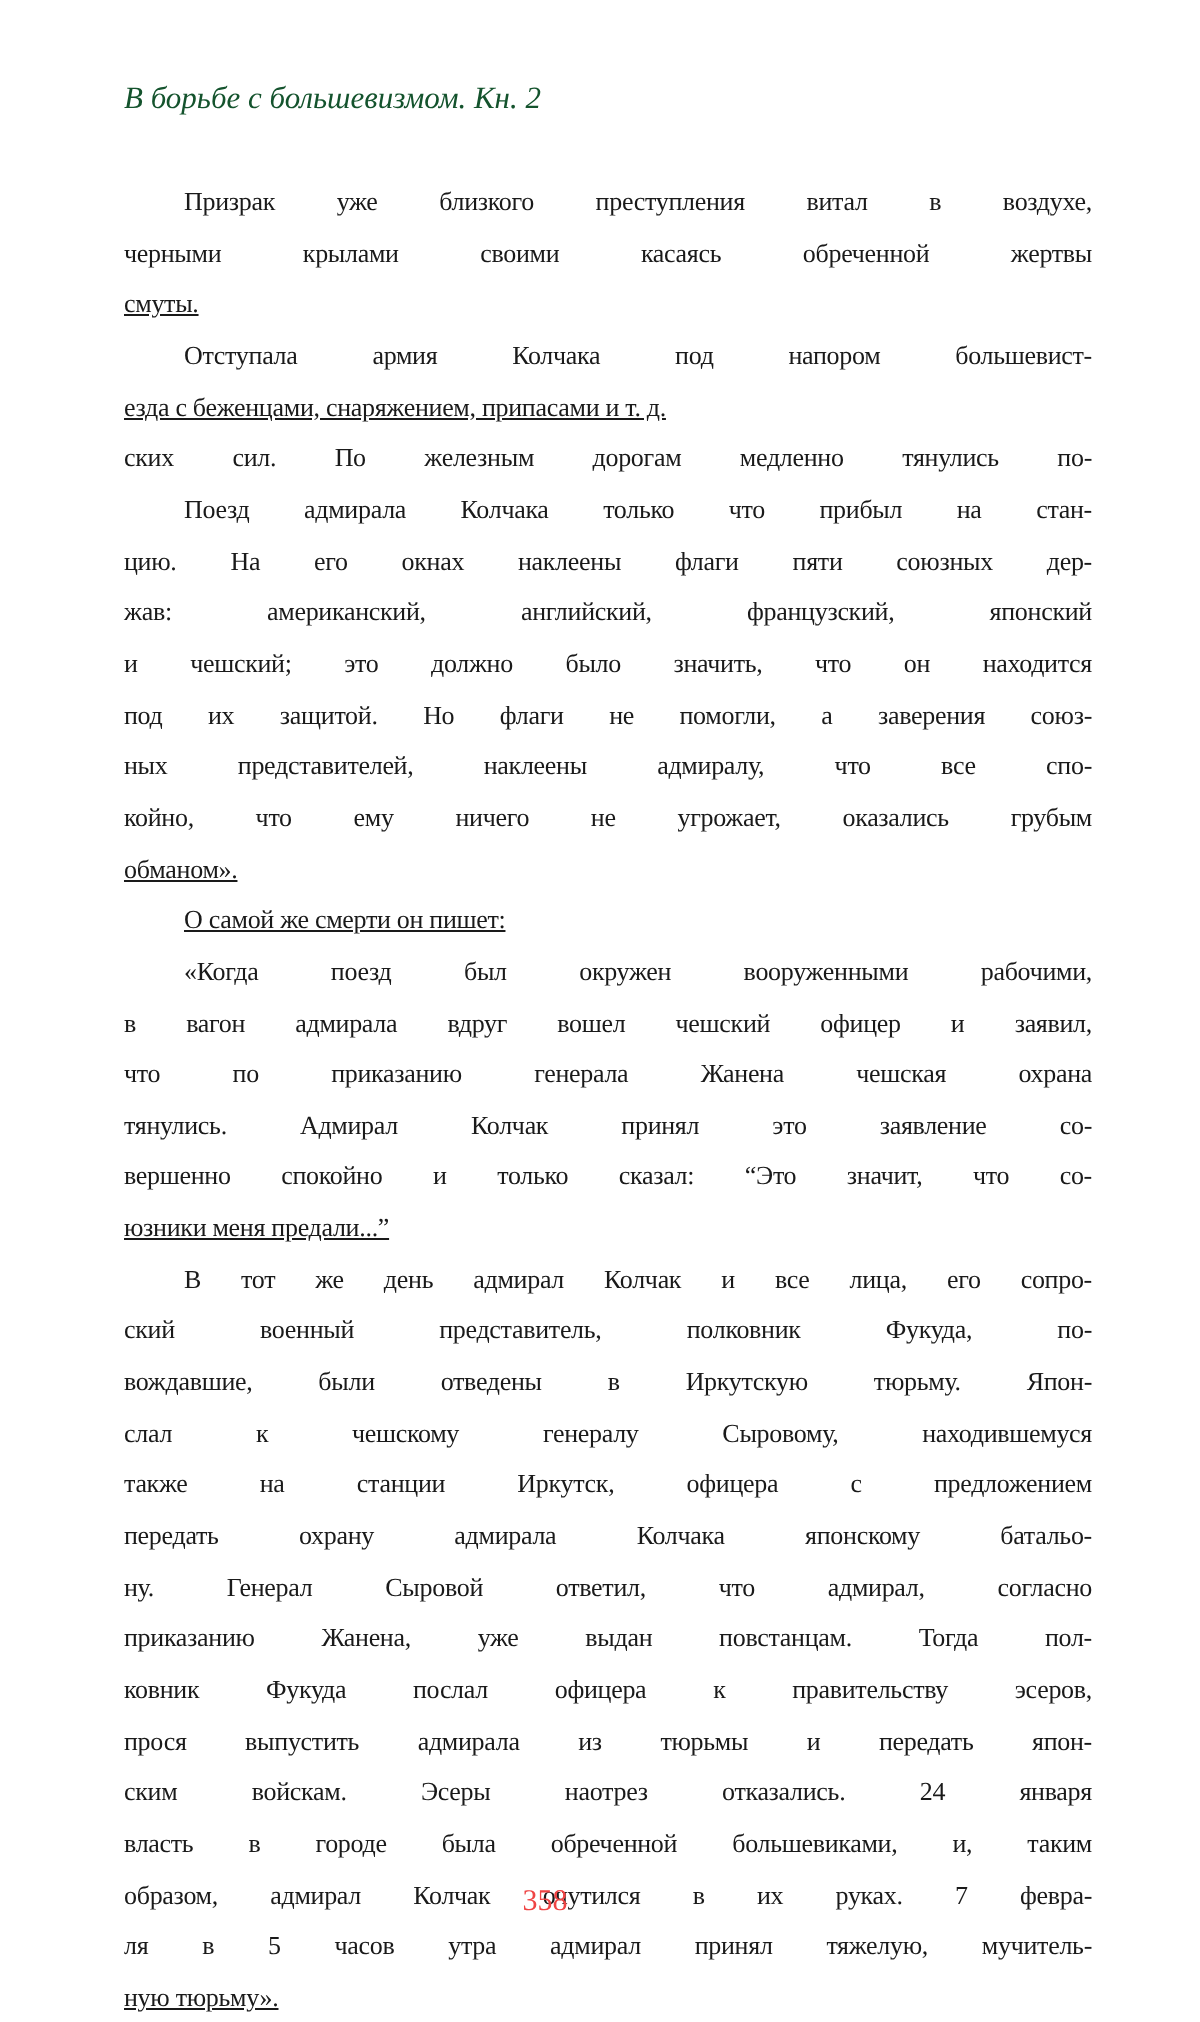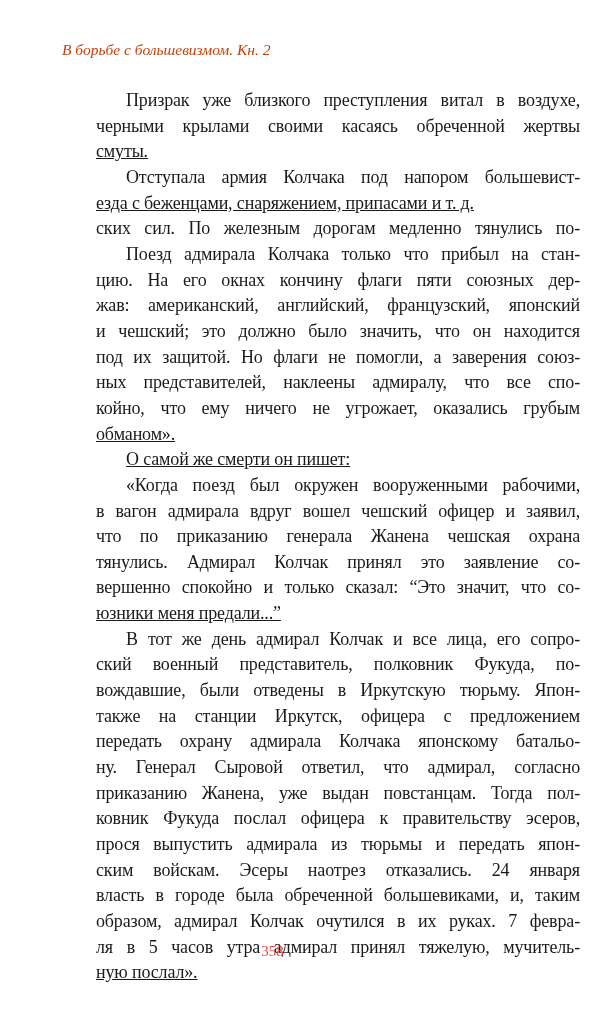--- a/index.html
+++ b/index.html
@@ -2,27 +2,26 @@
 <html><head>
 <meta charset="utf-8">
 <style>
   html, body { margin: 0; padding: 0; }
   body {
     width: 600px; height: 1011px; background: #ffffff; position: relative; overflow: hidden;
     font-family: "Liberation Serif", "DejaVu Serif", serif; color: #1a1a1a;
   }
   .running-head {
     position: absolute; left: 62px; top: 41px;
-    font-style: italic; font-size: 15.5px; color: #c2410c;
+    font-style: italic; font-size: 15.5px; color: #14532d;
   }
   .body-text {
     position: absolute; left: 62px; top: 88px; width: 484px;
-    font-size: 18px; line-height: 25.65px; text-align: justify;
+    font-size: 13px; line-height: 25.65px; text-align: justify;
     letter-spacing: -0.15px;
-    margin-left: 34px;
   }
   .line { display: block; text-align: justify; text-align-last: justify; white-space: nowrap; }
   .line.last { text-align-last: left; text-decoration: underline; }
   .line.indent { padding-left: 30px; }
   .page-number {
     position: absolute; left: 0; width: 545px; top: 943px; text-align: center;
     font-size: 15px; color: #ef4444;
   }
 </style>
 </head>
@@ -37,21 +36,21 @@
       <span class="line">черными крылами своими касаясь обреченной жертвы</span>
       <span class="line last">смуты.</span>
     </div>
     <div>
       <span class="line indent">Отступала армия Колчака под напором большевист-</span>
       <span class="line last">езда с беженцами, снаряжением, припасами и т. д.</span>
       <span class="line">ских сил. По железным дорогам медленно тянулись по-</span>
     </div>
     <div>
       <span class="line indent">Поезд адмирала Колчака только что прибыл на стан-</span>
-      <span class="line">цию. На его окнах кончину флаги пяти союзных дер-</span>
+      <span class="line">цию. На его окнах наклеены флаги пяти союзных дер-</span>
       <span class="line">жав: американский, английский, французский, японский</span>
       <span class="line">и чешский; это должно было значить, что он находится</span>
       <span class="line">под их защитой. Но флаги не помогли, а заверения союз-</span>
       <span class="line">ных представителей, наклеены адмиралу, что все спо-</span>
       <span class="line">койно, что ему ничего не угрожает, оказались грубым</span>
       <span class="line last">обманом».</span>
     </div>
     <div>
       <span class="line indent last">О самой же смерти он пишет:</span>
     </div>
@@ -60,28 +59,29 @@
       <span class="line">в вагон адмирала вдруг вошел чешский офицер и заявил,</span>
       <span class="line">что по приказанию генерала Жанена чешская охрана</span>
       <span class="line">тянулись. Адмирал Колчак принял это заявление со-</span>
       <span class="line">вершенно спокойно и только сказал: “Это значит, что со-</span>
       <span class="line last">юзники меня предали...”</span>
     </div>
     <div>
       <span class="line indent">В тот же день адмирал Колчак и все лица, его сопро-</span>
       <span class="line">ский военный представитель, полковник Фукуда, по-</span>
       <span class="line">вождавшие, были отведены в Иркутскую тюрьму. Япон-</span>
+      <span class="line">слал к чешскому генералу Сыровому, находившемуся</span>
       <span class="line">также на станции Иркутск, офицера с предложением</span>
       <span class="line">передать охрану адмирала Колчака японскому батальо-</span>
       <span class="line">ну. Генерал Сыровой ответил, что адмирал, согласно</span>
       <span class="line">приказанию Жанена, уже выдан повстанцам. Тогда пол-</span>
       <span class="line">ковник Фукуда послал офицера к правительству эсеров,</span>
       <span class="line">прося выпустить адмирала из тюрьмы и передать япон-</span>
       <span class="line">ским войскам. Эсеры наотрез отказались. 24 января</span>
       <span class="line">власть в городе была обреченной большевиками, и, таким</span>
       <span class="line">образом, адмирал Колчак очутился в их руках. 7 февра-</span>
       <span class="line">ля в 5 часов утра адмирал принял тяжелую, мучитель-</span>
-      <span class="line last">ную послал».</span>
+      <span class="line last">ную тюрьму».</span>
     </div>
   </div>
 
   <div class="page-number">358</div>
 </div>
 
 </body></html>

